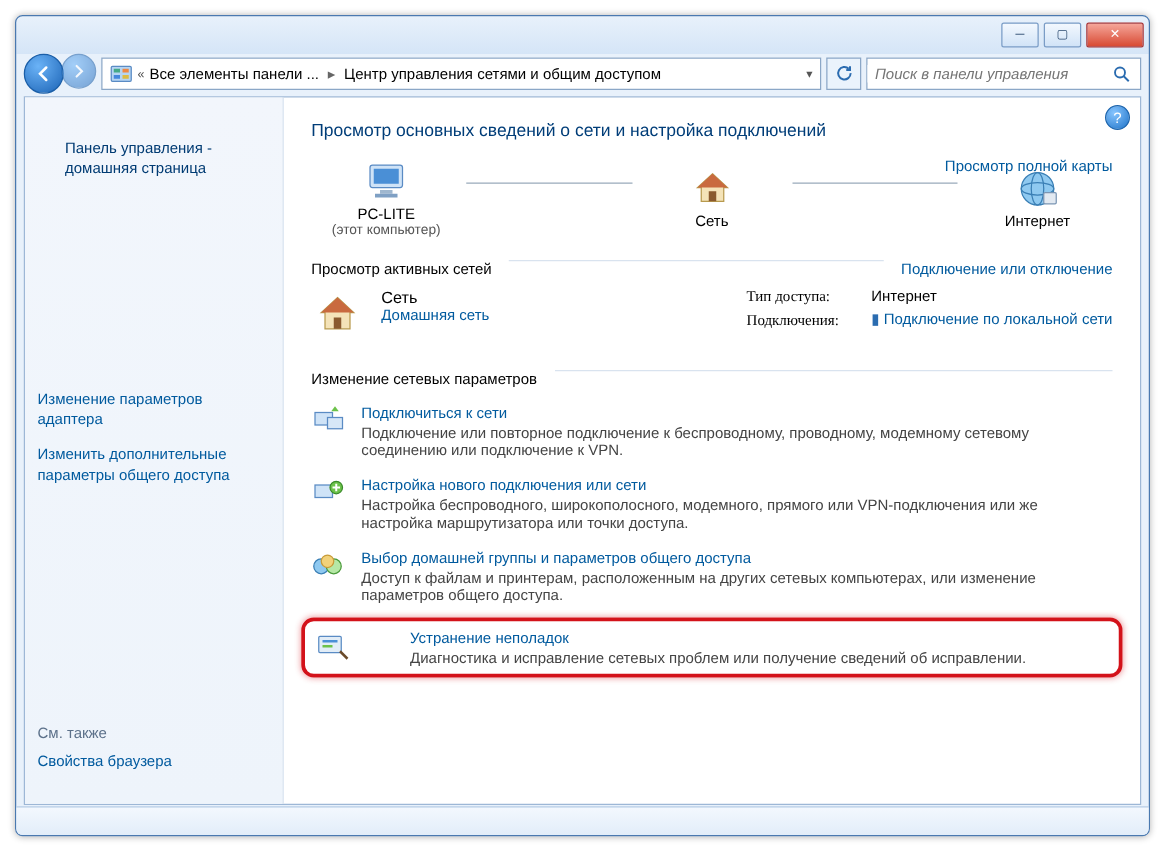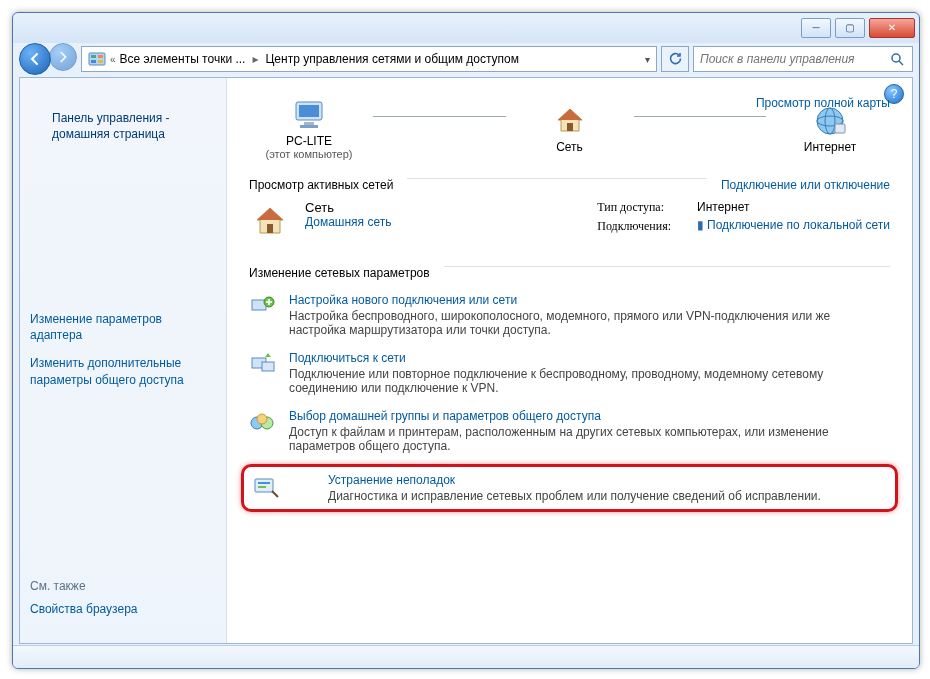--- a/index.html
+++ b/index.html
@@ -80,21 +80,21 @@
         <span>
           <svg width="18" height="18" viewBox="0 0 18 18">
               <rect x="1" y="3" width="16" height="12" rx="1" fill="#b6d5f3" stroke="#5a8bc4"></rect>
               <rect x="3" y="5" width="5" height="3" fill="#4a8"></rect>
               <rect x="10" y="5" width="5" height="3" fill="#e84"></rect>
               <rect x="3" y="10" width="5" height="3" fill="#48d"></rect>
               <rect x="10" y="10" width="5" height="3" fill="#db4"></rect>
             </svg>
         </span>
         <span style="font-size:10px;color:#555;">«</span>
-        <span>Все элементы точки ...</span>
+        <span>Все элементы панели ...</span>
         <span class="sep">▸</span>
         <span>Центр управления сетями и общим доступом</span>
       </span>
       <span style="margin-left:auto;padding:0 6px;color:#555;font-size:10px;">▾</span>
     </div>
     <div class="refresh">
       <svg width="14" height="14" viewBox="0 0 14 14">
           <path d="M11 3a5 5 0 1 0 1.5 3.5" fill="none" stroke="#2b6cb0" stroke-width="1.6"></path>
           <path d="M12 1v3h-3" fill="none" stroke="#2b6cb0" stroke-width="1.6"></path>
         </svg>
@@ -115,20 +115,21 @@
       <a class="main">Панель управления - домашняя страница</a>
       <a>Изменение параметров адаптера</a>
       <a>Изменить дополнительные параметры общего доступа</a>
       <div class="spacer"></div>
       <div class="seealso">См. также</div>
       <a>Свойства браузера</a>
     </div>
 
     <div class="main">
       <div class="help">?</div>
+      <h1>Просмотр основных сведений о сети и настройка подключений</h1>
 
       <div class="map">
         <div class="node">
           <span class="ic">
             <svg width="38" height="38" viewBox="0 0 38 38">
                 <rect x="6" y="6" width="26" height="18" rx="2" fill="#cfe3f7" stroke="#5a8bc4"></rect>
                 <rect x="9" y="9" width="20" height="12" fill="#4a8fd6"></rect>
                 <rect x="14" y="26" width="10" height="3" fill="#9fb7cf"></rect>
                 <rect x="10" y="29" width="18" height="3" fill="#7fa0c4"></rect>
               </svg>
@@ -199,41 +200,41 @@
       <div class="sect">
         <div class="secthead">
           <span>Изменение сетевых параметров</span>
           <div class="bar"></div>
         </div>
 
         <div class="item">
           <span class="ic">
             <svg width="28" height="28" viewBox="0 0 28 28">
                 <rect x="3" y="7" width="14" height="10" fill="#cfe3f7" stroke="#5a8bc4"></rect>
+                <rect x="13" y="11" width="12" height="9" fill="#d7e7f7" stroke="#5a8bc4"></rect>
+                <path d="M19 2l3 4h-6z" fill="#6cc24a"></path>
+              </svg>
+          </span>
+          <span class="txt">
+            <a class="link t">Подключиться к сети</a>
+            <span class="d">Подключение или повторное подключение к беспроводному, проводному, модемному сетевому соединению или подключение к VPN.</span>
+          </span>
+        </div>
+
+        <div class="item">
+          <span class="ic">
+            <svg width="28" height="28" viewBox="0 0 28 28">
+                <rect x="3" y="7" width="14" height="10" fill="#cfe3f7" stroke="#5a8bc4"></rect>
                 <circle cx="20" cy="9" r="5" fill="#6cc24a" stroke="#3a8a2a"></circle>
                 <path d="M20 6v6M17 9h6" stroke="#fff" stroke-width="1.6"></path>
               </svg>
           </span>
           <span class="txt">
             <a class="link t">Настройка нового подключения или сети</a>
             <span class="d">Настройка беспроводного, широкополосного, модемного, прямого или VPN-подключения или же настройка маршрутизатора или точки доступа.</span>
-          </span>
-        </div>
-
-        <div class="item">
-          <span class="ic">
-            <svg width="28" height="28" viewBox="0 0 28 28">
-                <rect x="3" y="7" width="14" height="10" fill="#cfe3f7" stroke="#5a8bc4"></rect>
-                <rect x="13" y="11" width="12" height="9" fill="#d7e7f7" stroke="#5a8bc4"></rect>
-                <path d="M19 2l3 4h-6z" fill="#6cc24a"></path>
-              </svg>
-          </span>
-          <span class="txt">
-            <a class="link t">Подключиться к сети</a>
-            <span class="d">Подключение или повторное подключение к беспроводному, проводному, модемному сетевому соединению или подключение к VPN.</span>
           </span>
         </div>
 
         <div class="item">
           <span class="ic">
             <svg width="28" height="28" viewBox="0 0 28 28">
                 <circle cx="8" cy="14" r="6" fill="#8fc9f0" stroke="#3a7fb5"></circle>
                 <circle cx="18" cy="14" r="6" fill="#b6e8a6" stroke="#4a9a3a"></circle>
                 <circle cx="13" cy="10" r="5" fill="#f2d27a" stroke="#c89c3a"></circle>
               </svg>

